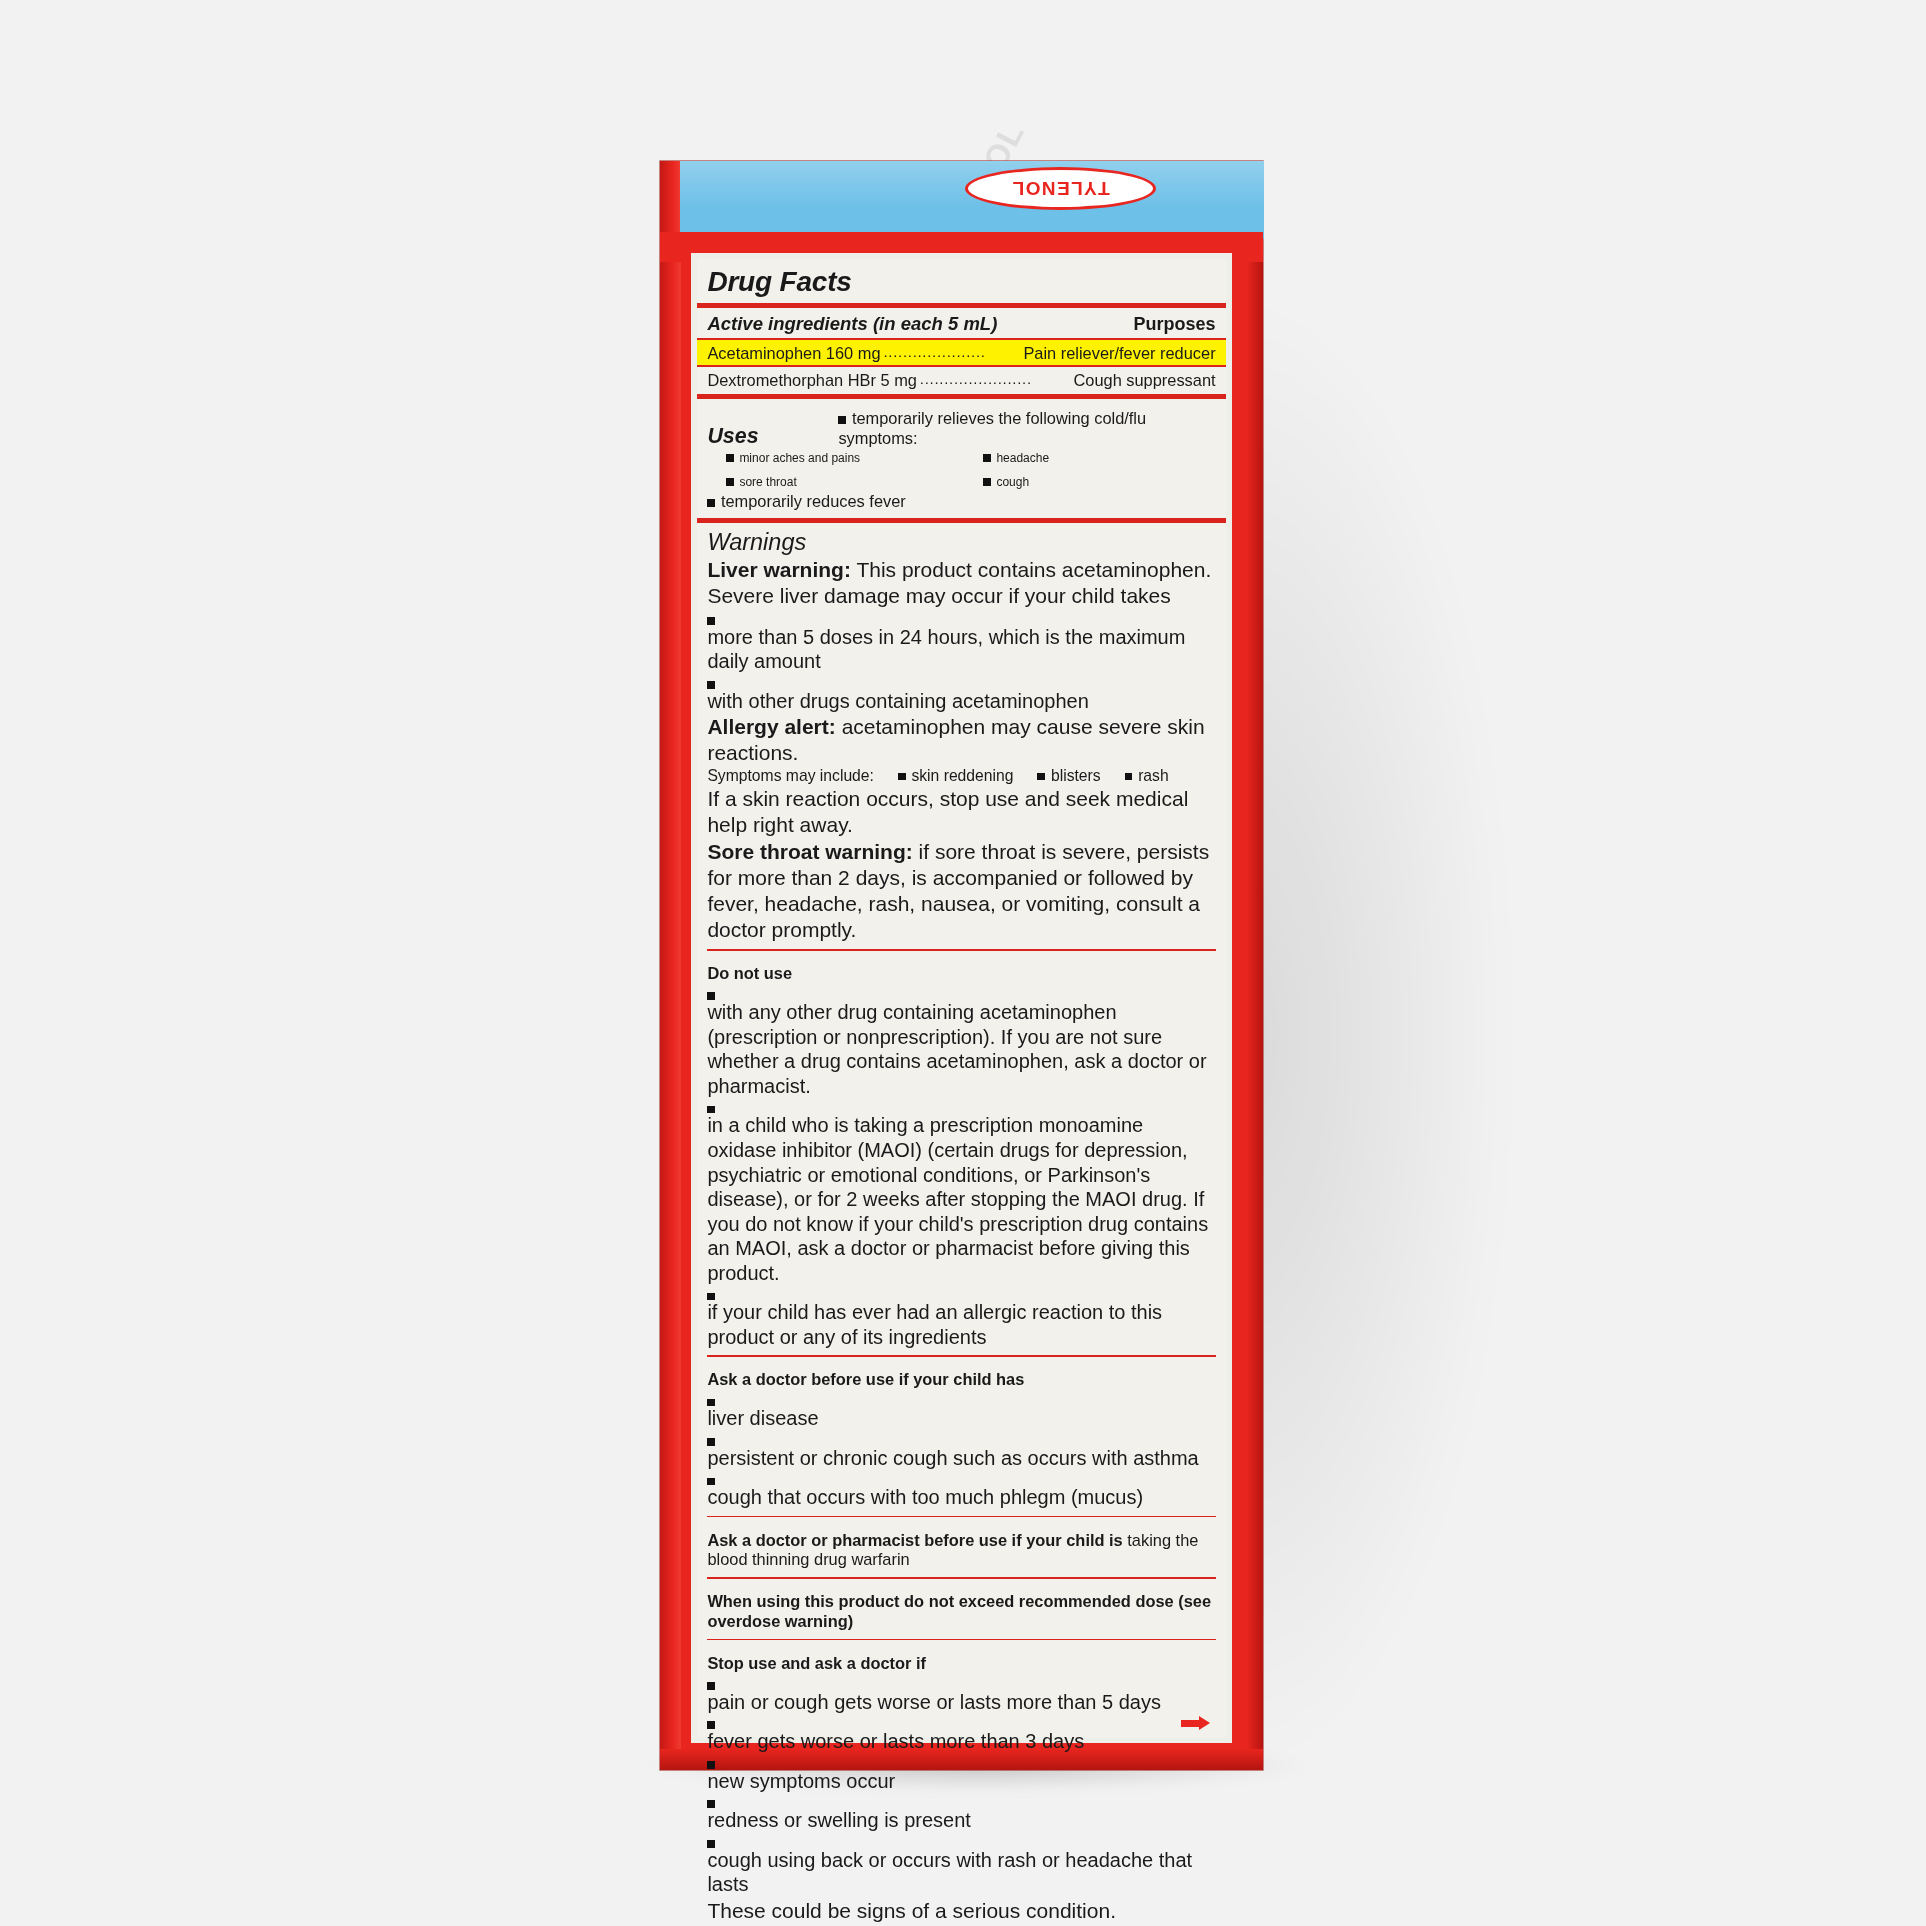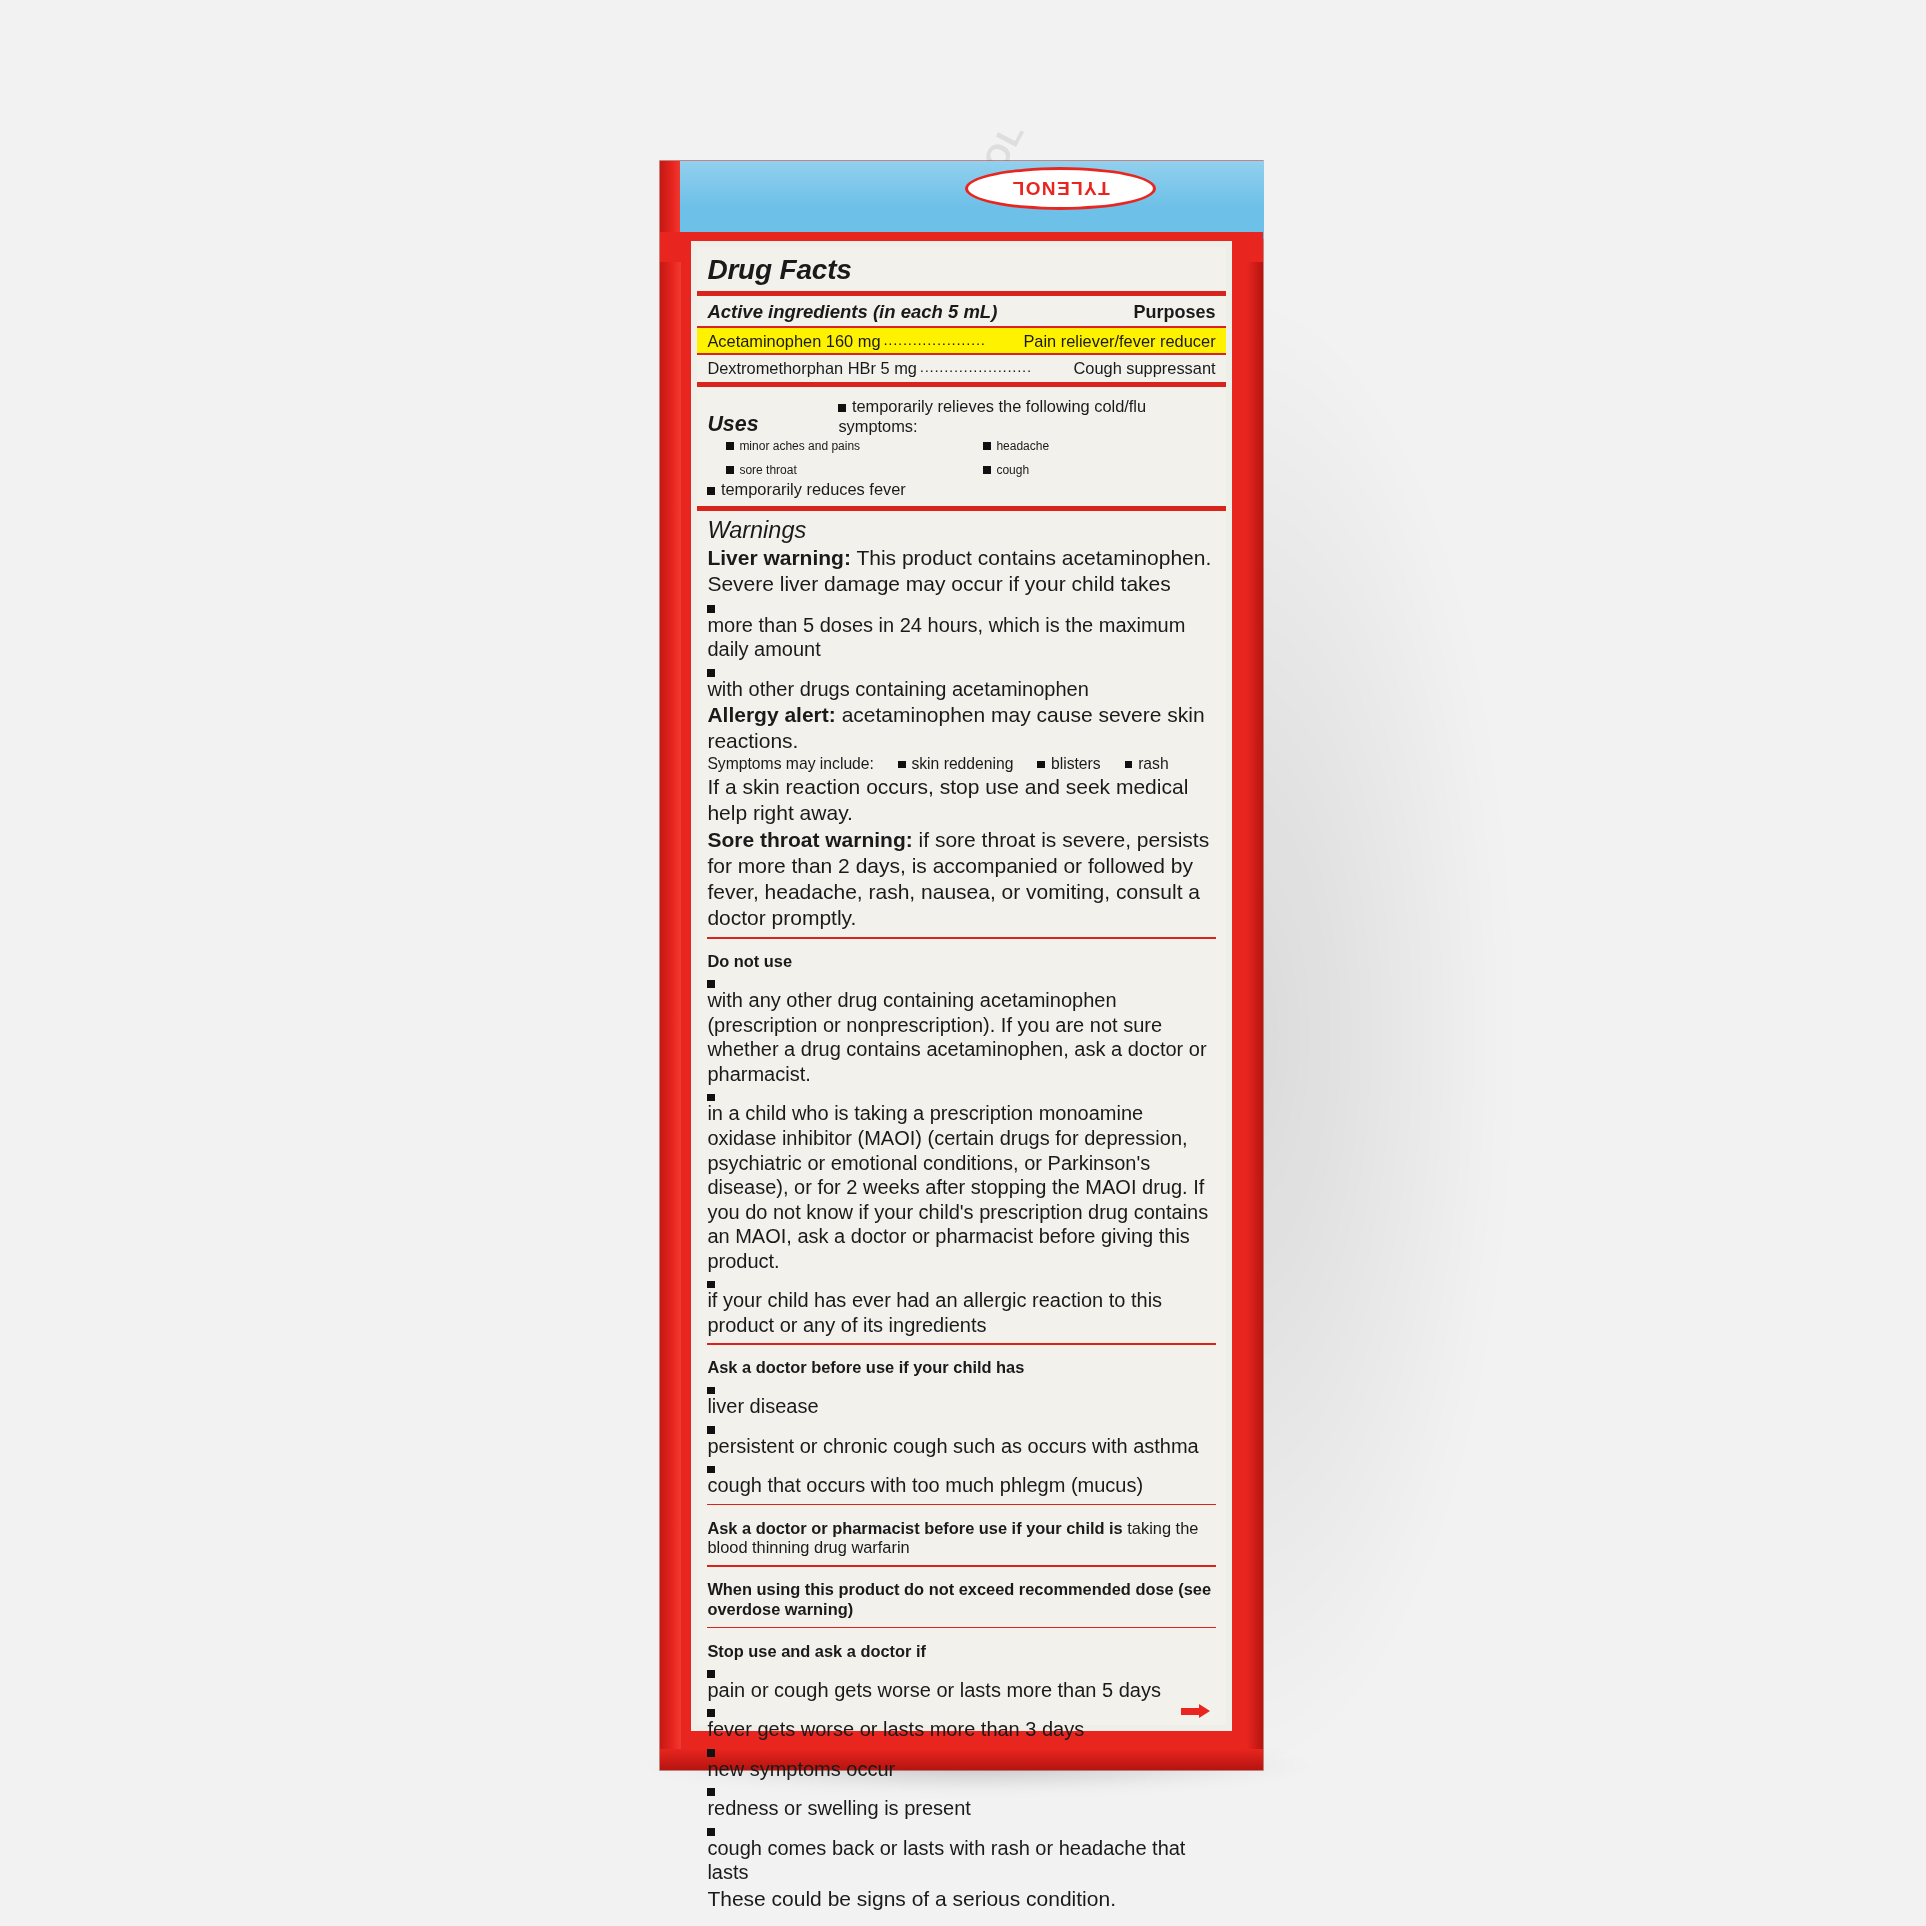--- a/index.html
+++ b/index.html
@@ -118,21 +118,21 @@
     bottom: 0;
     width: 603px;
     height: 21.4px;
     background: linear-gradient(0deg, #b5140f 0%, #e8251f 100%);
   }
 
   
   .df-panel {
     position: absolute;
     left: 27px;
-    top: 76px;
+    top: 88px;
     width: 549px;
     height: 1498px;
     background: #efefe9;
     border: 4.3px solid #e8251f;
     box-sizing: border-box;
     color: #1a1a1a;
   }
   .df-inner {
     position: absolute;
     left: 6.4px;
@@ -474,21 +474,21 @@
         <div class="w-bullet">
           <span class="sq"></span>
           <span class="tx">new symptoms occur</span>
         </div>
         <div class="w-bullet">
           <span class="sq"></span>
           <span class="tx">redness or swelling is present</span>
         </div>
         <div class="w-bullet">
           <span class="sq"></span>
-          <span class="tx">cough comes back or lasts with rash or headache that lasts</span>
+          <span class="tx">cough using back or occurs with rash or headache that lasts</span>
         </div>
         <div class="w-para">These could be signs of a serious condition.</div>
 
         <div class="arrow">
           <span class="shaft"></span>
           <span class="head"></span>
         </div>
 
       </div>
     </div>

